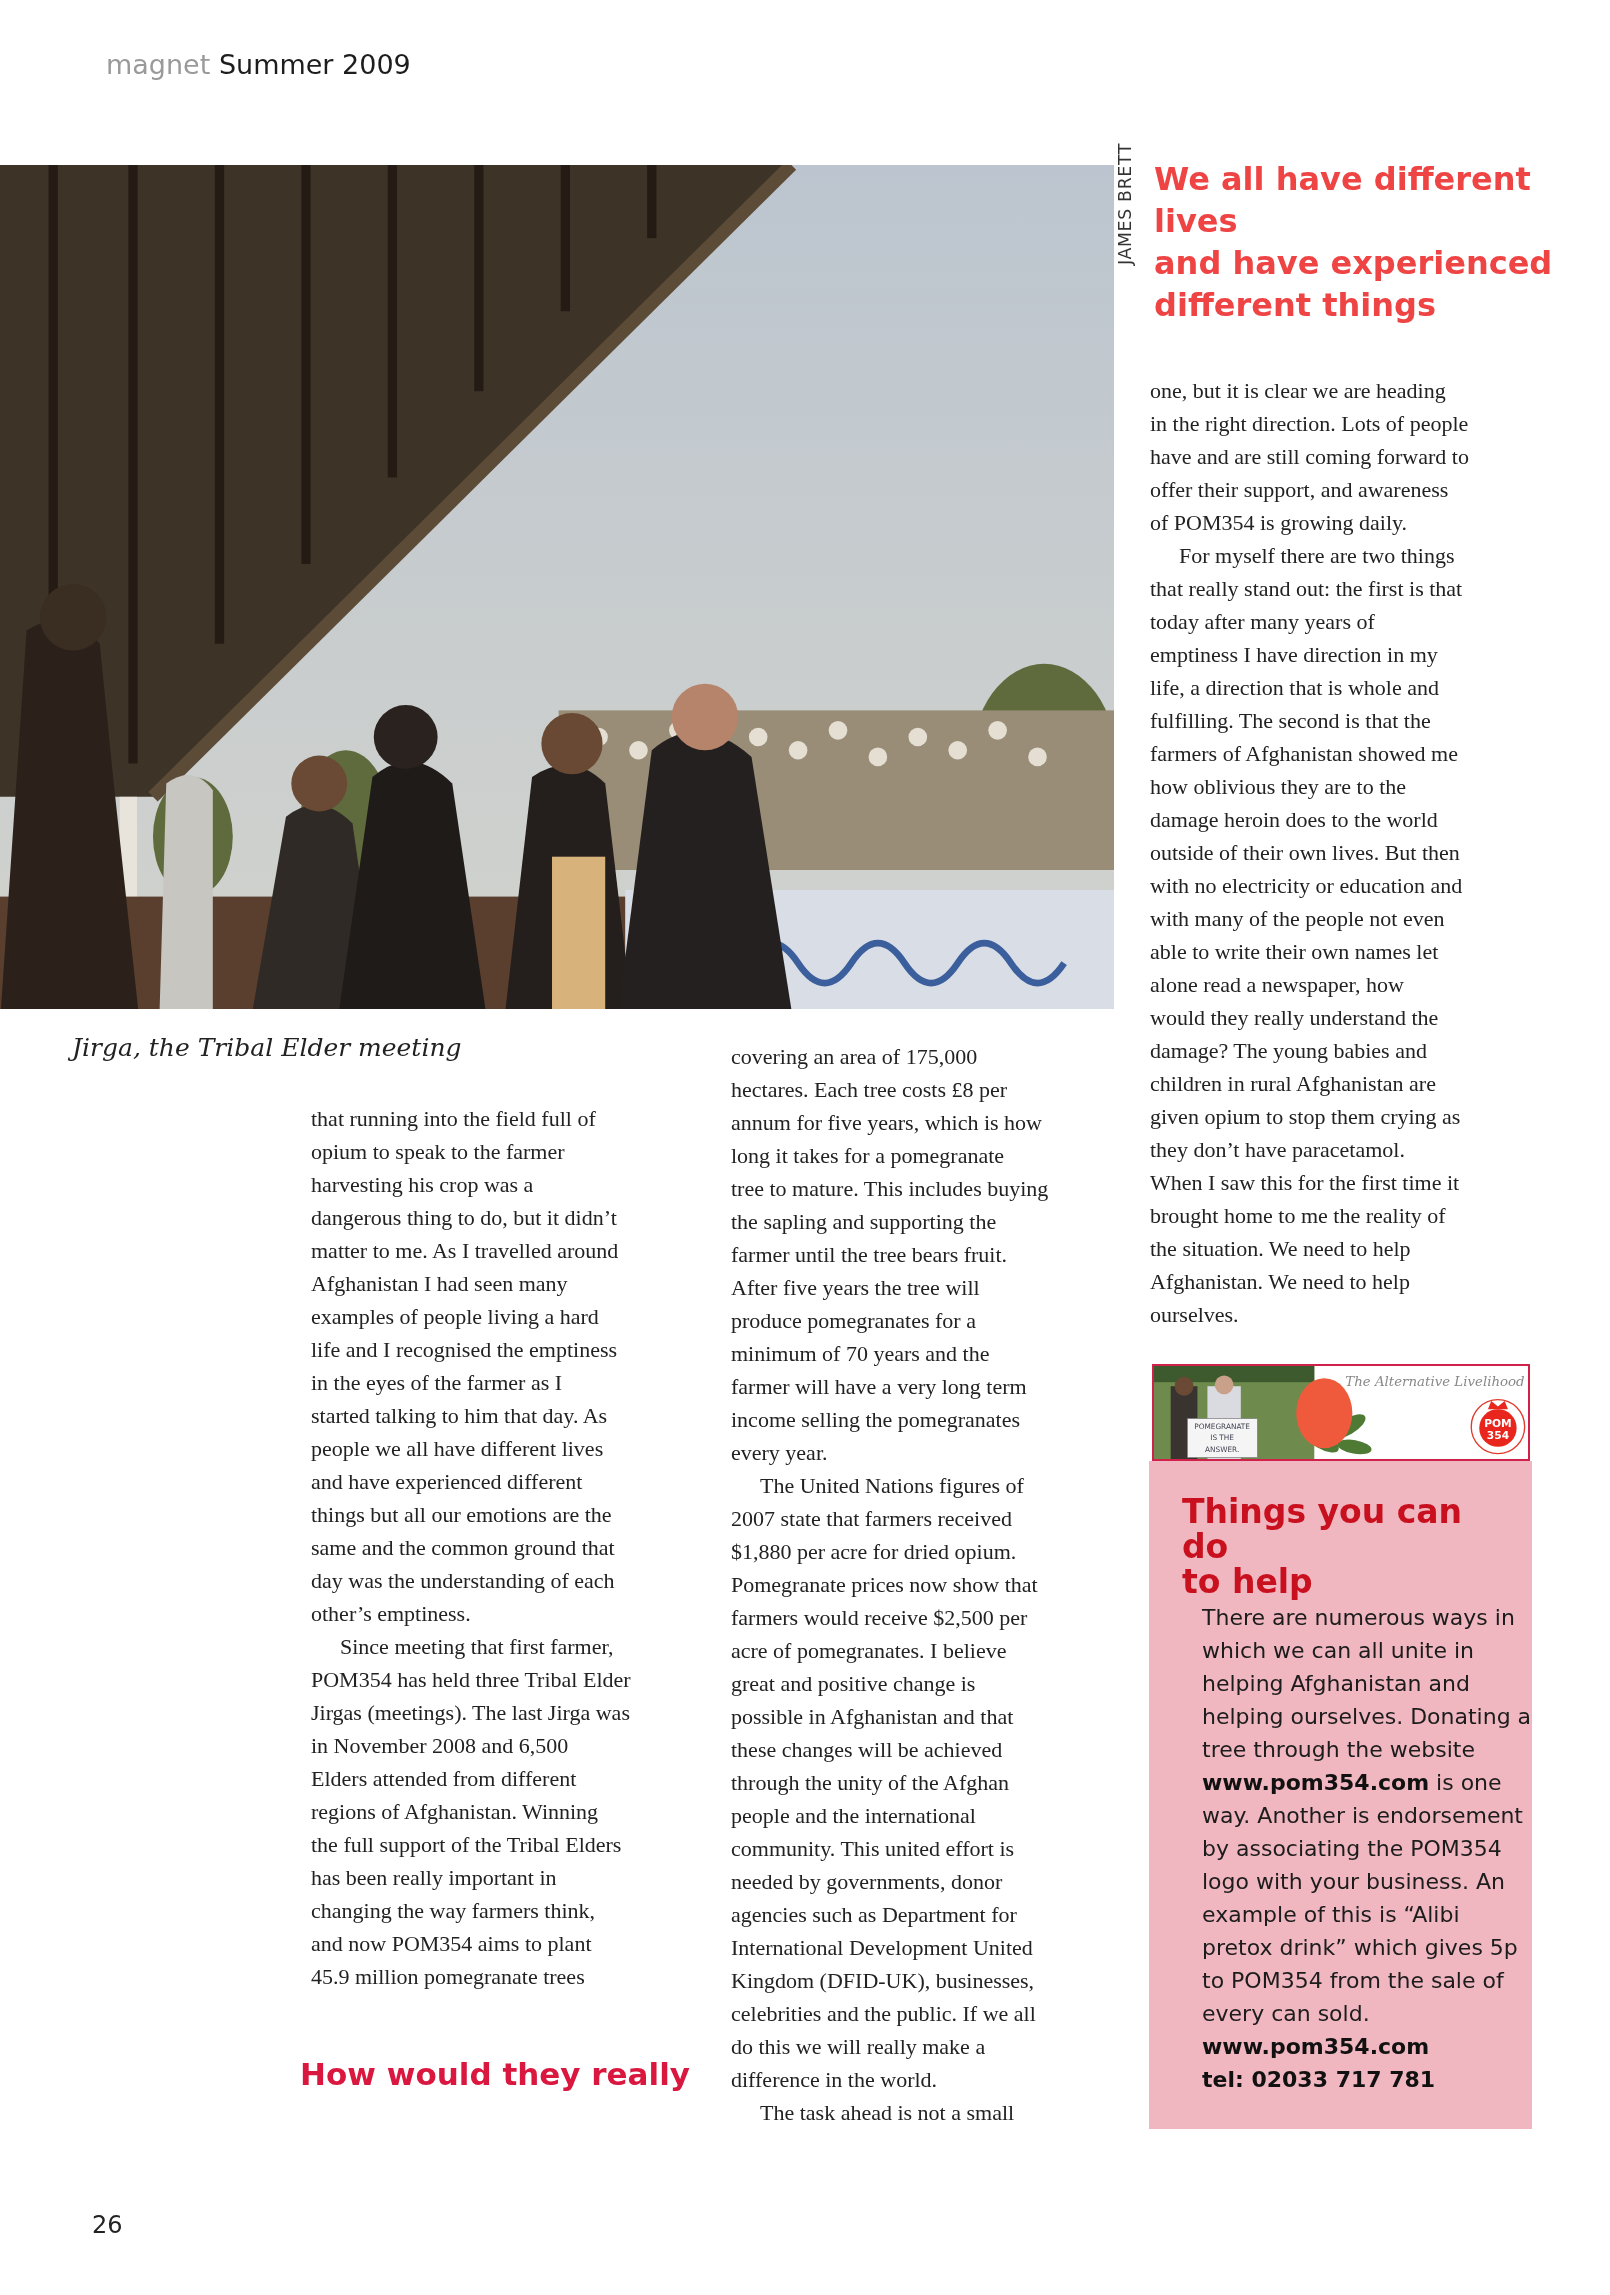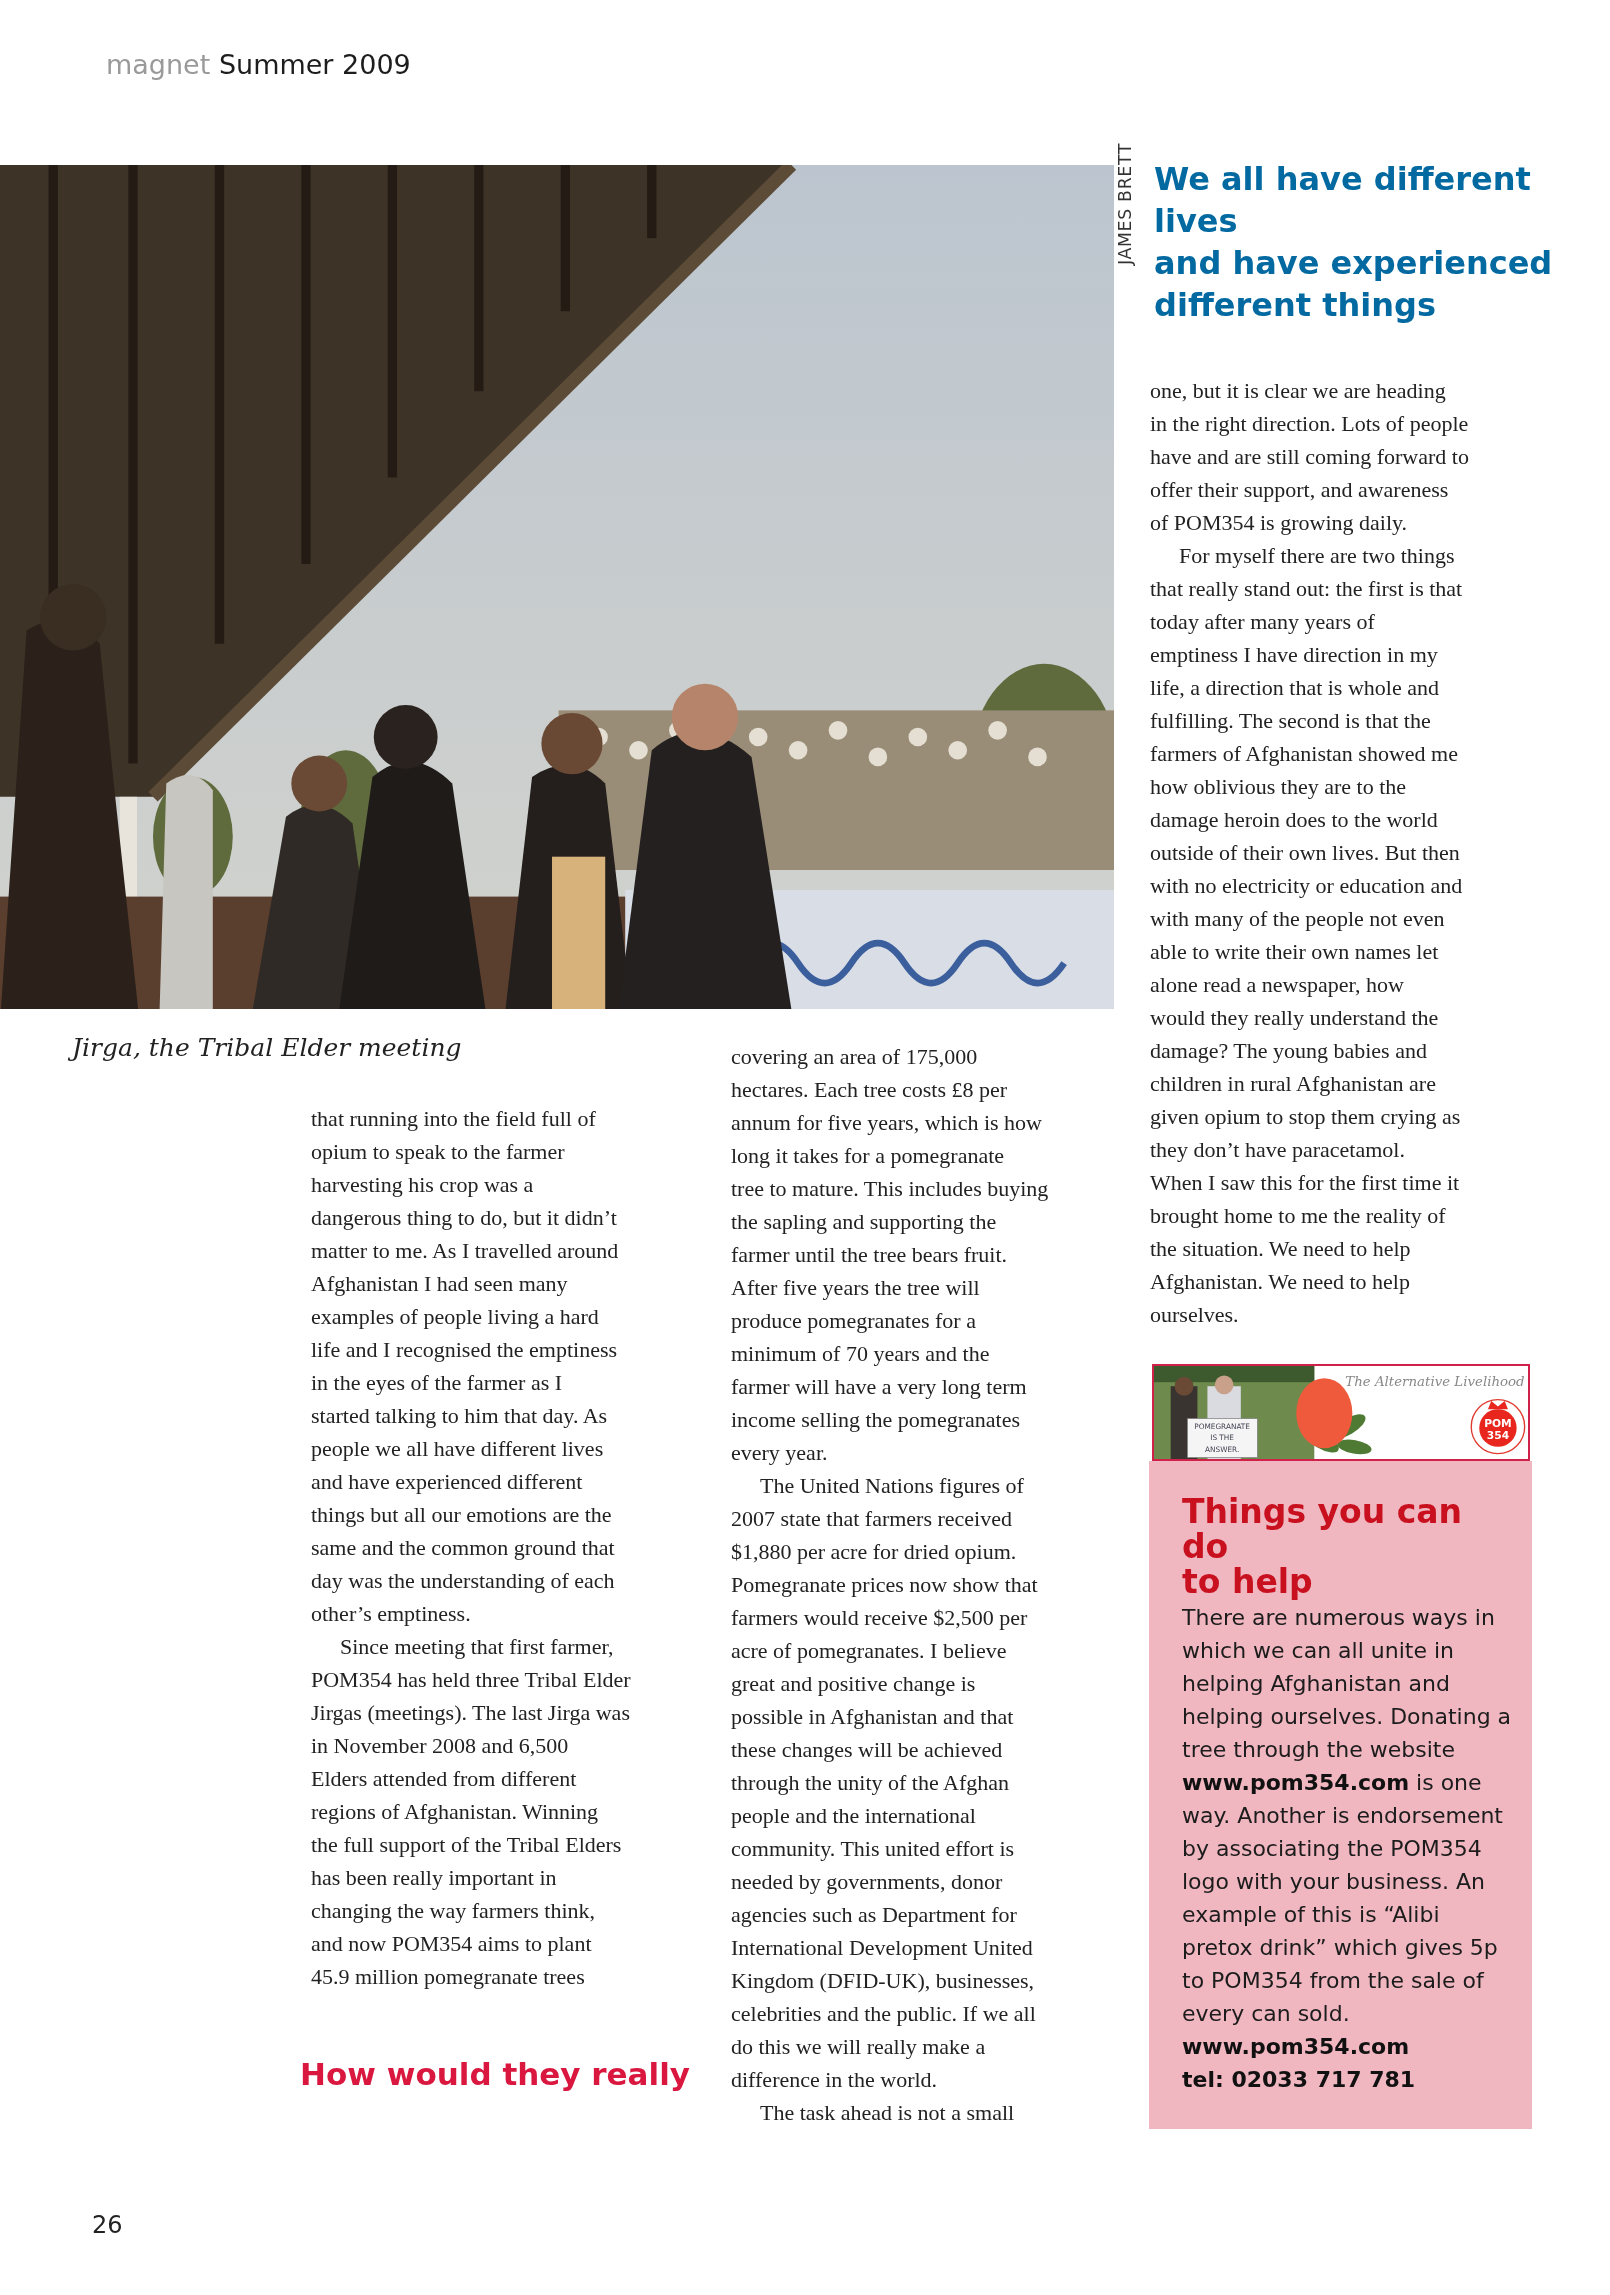--- a/index.html
+++ b/index.html
@@ -11,21 +11,21 @@
   .masthead .issue { color:#1d1d1d; }
 
   .photo { left:0; top:165px; width:1114px; height:844px; overflow:hidden;
            background:linear-gradient(180deg,#b9c3cc 0%,#c7cdd2 45%,#cdd0cf 60%,#8d8a78 75%,#5c4a3a 100%); }
   .photo svg { width:100%; height:100%; display:block; }
 
   .credit { left:1115px; top:165px; width:29px; height:100px; }
   .credit span { position:absolute; left:0; top:100px; transform-origin:0 0; transform:rotate(-90deg);
                  font-size:17.3px; color:#333; white-space:nowrap; letter-spacing:0.7px; }
 
-  .pullquote { left:1154px; top:158px; width:439px; color:#0369a1; font-weight:bold;
+  .pullquote { left:1154px; top:158px; width:439px; color:#ef4444; font-weight:bold;
                font-size:32px; line-height:42px; }
 
   .body-text { font-size:22px; line-height:33px; color:#222;font-family:Liberation Serif, serif; }
   .body-text .line { display:block; white-space:nowrap; }
 
   .col1 { left:311px; top:1102px; width:386px; }
   .col2 { left:731px; top:1040px; width:399px; }
   .col3 { left:1150px; top:374px; width:393px; }
 
   .caption { left:72px; top:1033px; font-family:"DejaVu Serif", serif; font-style:italic;
@@ -34,21 +34,21 @@
   .subhead { left:293px; top:2053px; width:397px; text-align:right; color:#d9173f; font-weight:bold;
              font-size:31px; line-height:42px; }
 
   .banner { left:1152px; top:1364px; width:378px; height:97px; background:#fff; border:2.7px solid #d0214a; box-sizing:border-box; overflow:hidden; }
   .banner svg { width:100%; height:100%; display:block; }
 
   .helpbox { left:1149px; top:1461px; width:383px; height:668px; background:#f0b7c0; }
   .helpbox .title { position:absolute; left:33px; top:33px; width:333px; color:#c8101e; font-weight:bold;
                     font-size:33px; line-height:35px; }
   .helpbox .text { position:absolute; left:33px; top:140px; width:346px; font-size:22px; line-height:33px; color:#1c1c1c; }
-  .helpbox .text .line { display:block; white-space:nowrap; }
+  .helpbox .text .line { display:block; white-space:nowrap;margin-left:20px; }
   .helpbox .bold { font-weight:bold; color:#111; }
 
   .pagenum { left:92px; top:2211px; font-size:24px; color:#222; }
 </style>
 </head>
 <body>
 
 <div class="abs masthead">
   <span class="brand">magnet</span>
   <span class="issue">Summer 2009</span>

